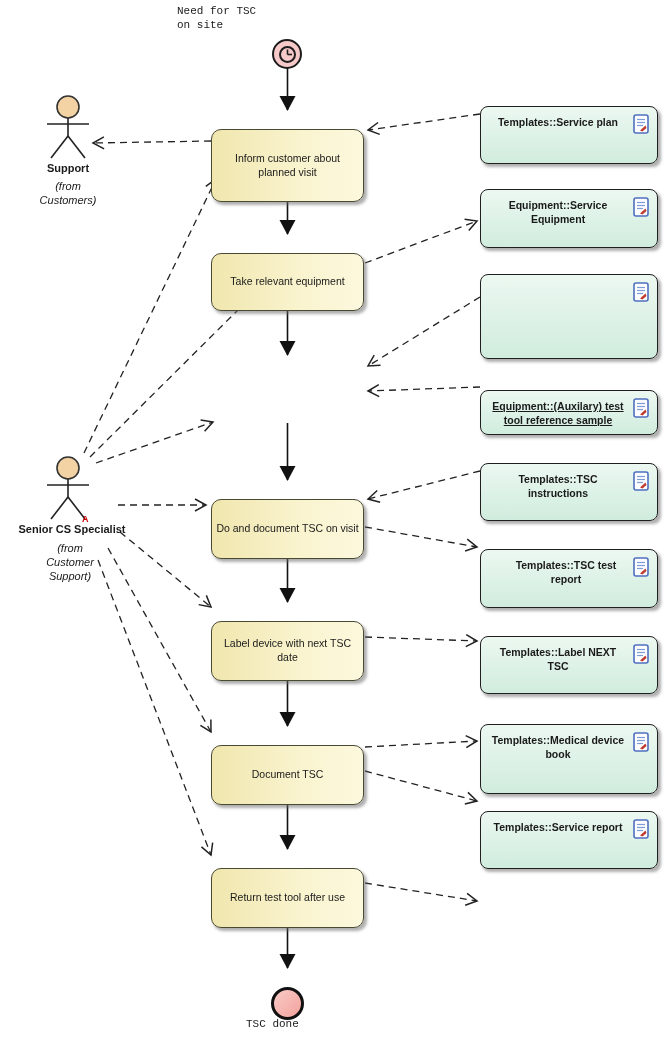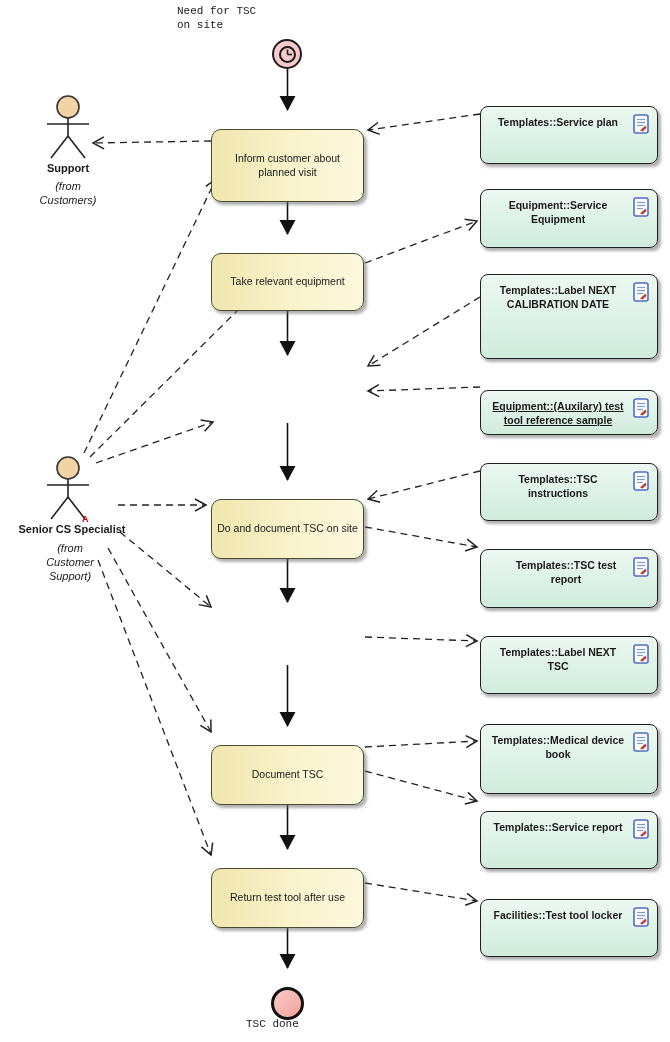--- a/index.html
+++ b/index.html
@@ -115,21 +115,24 @@
     </div>
   </div>
 
   <div class="node activity" style="top:113px;height:73px;">
     <span>Inform customer about planned visit</span>
   </div>
   <div class="node activity" style="top:237px;height:58px;">
     <span>Take relevant equipment</span>
   </div>
   <div class="node activity" style="top:483px;height:60px;">
-    <span>Do and document TSC on site</span>
+    <span>Do and document TSC on visit</span>
+  </div>
+  <div class="node activity" style="top:605px;height:60px;">
+    <span>Label device with next TSC date</span>
   </div>
   <div class="node activity" style="top:729px;height:60px;">
     <span>Document TSC</span>
   </div>
   <div class="node activity" style="top:852px;height:60px;">
     <span>Return test tool after use</span>
   </div>
 
   <div class="node artifact" style="top:90px;height:58px;">
     <span>Templates::Service plan</span>
@@ -145,21 +148,20 @@
     <span>Equipment::Service Equipment</span>
     <svg class="doc-icon" viewBox="0 0 16 20">
       <rect x="1" y="1" width="14" height="18" rx="2" fill="#fdfdff" stroke="#4f6fc1" stroke-width="1.6"></rect>
       <line x1="4" y1="5.5" x2="12" y2="5.5" stroke="#7d9bd6" stroke-width="1.2"></line>
       <line x1="4" y1="8.5" x2="12" y2="8.5" stroke="#7d9bd6" stroke-width="1.2"></line>
       <line x1="4" y1="11.5" x2="10" y2="11.5" stroke="#7d9bd6" stroke-width="1.2"></line>
       <path d="M7,16.5 L12.5,11.5 L13.5,14 L9.5,17.5 Z" fill="#c0392b"></path>
     </svg>
   </div>
   <div class="node artifact" style="top:258px;height:85px;">
-    <span>Templates::Label NEXT CALIBRATION DATE</span>
     <svg class="doc-icon" viewBox="0 0 16 20">
       <rect x="1" y="1" width="14" height="18" rx="2" fill="#fdfdff" stroke="#4f6fc1" stroke-width="1.6"></rect>
       <line x1="4" y1="5.5" x2="12" y2="5.5" stroke="#7d9bd6" stroke-width="1.2"></line>
       <line x1="4" y1="8.5" x2="12" y2="8.5" stroke="#7d9bd6" stroke-width="1.2"></line>
       <line x1="4" y1="11.5" x2="10" y2="11.5" stroke="#7d9bd6" stroke-width="1.2"></line>
       <path d="M7,16.5 L12.5,11.5 L13.5,14 L9.5,17.5 Z" fill="#c0392b"></path>
     </svg>
   </div>
   <div class="node artifact" style="top:374px;height:45px;text-decoration:underline;">
     <span>Equipment::(Auxilary) test tool reference sample</span>
@@ -206,30 +208,20 @@
     <svg class="doc-icon" viewBox="0 0 16 20">
       <rect x="1" y="1" width="14" height="18" rx="2" fill="#fdfdff" stroke="#4f6fc1" stroke-width="1.6"></rect>
       <line x1="4" y1="5.5" x2="12" y2="5.5" stroke="#7d9bd6" stroke-width="1.2"></line>
       <line x1="4" y1="8.5" x2="12" y2="8.5" stroke="#7d9bd6" stroke-width="1.2"></line>
       <line x1="4" y1="11.5" x2="10" y2="11.5" stroke="#7d9bd6" stroke-width="1.2"></line>
       <path d="M7,16.5 L12.5,11.5 L13.5,14 L9.5,17.5 Z" fill="#c0392b"></path>
     </svg>
   </div>
   <div class="node artifact" style="top:795px;height:58px;">
     <span>Templates::Service report</span>
-    <svg class="doc-icon" viewBox="0 0 16 20">
-      <rect x="1" y="1" width="14" height="18" rx="2" fill="#fdfdff" stroke="#4f6fc1" stroke-width="1.6"></rect>
-      <line x1="4" y1="5.5" x2="12" y2="5.5" stroke="#7d9bd6" stroke-width="1.2"></line>
-      <line x1="4" y1="8.5" x2="12" y2="8.5" stroke="#7d9bd6" stroke-width="1.2"></line>
-      <line x1="4" y1="11.5" x2="10" y2="11.5" stroke="#7d9bd6" stroke-width="1.2"></line>
-      <path d="M7,16.5 L12.5,11.5 L13.5,14 L9.5,17.5 Z" fill="#c0392b"></path>
-    </svg>
-  </div>
-  <div class="node artifact" style="top:883px;height:58px;">
-    <span>Facilities::Test tool locker</span>
     <svg class="doc-icon" viewBox="0 0 16 20">
       <rect x="1" y="1" width="14" height="18" rx="2" fill="#fdfdff" stroke="#4f6fc1" stroke-width="1.6"></rect>
       <line x1="4" y1="5.5" x2="12" y2="5.5" stroke="#7d9bd6" stroke-width="1.2"></line>
       <line x1="4" y1="8.5" x2="12" y2="8.5" stroke="#7d9bd6" stroke-width="1.2"></line>
       <line x1="4" y1="11.5" x2="10" y2="11.5" stroke="#7d9bd6" stroke-width="1.2"></line>
       <path d="M7,16.5 L12.5,11.5 L13.5,14 L9.5,17.5 Z" fill="#c0392b"></path>
     </svg>
   </div>
 
   <svg class="actor-svg" style="left:38px;top:94px;" width="60" height="66" viewBox="0 0 60 66">

